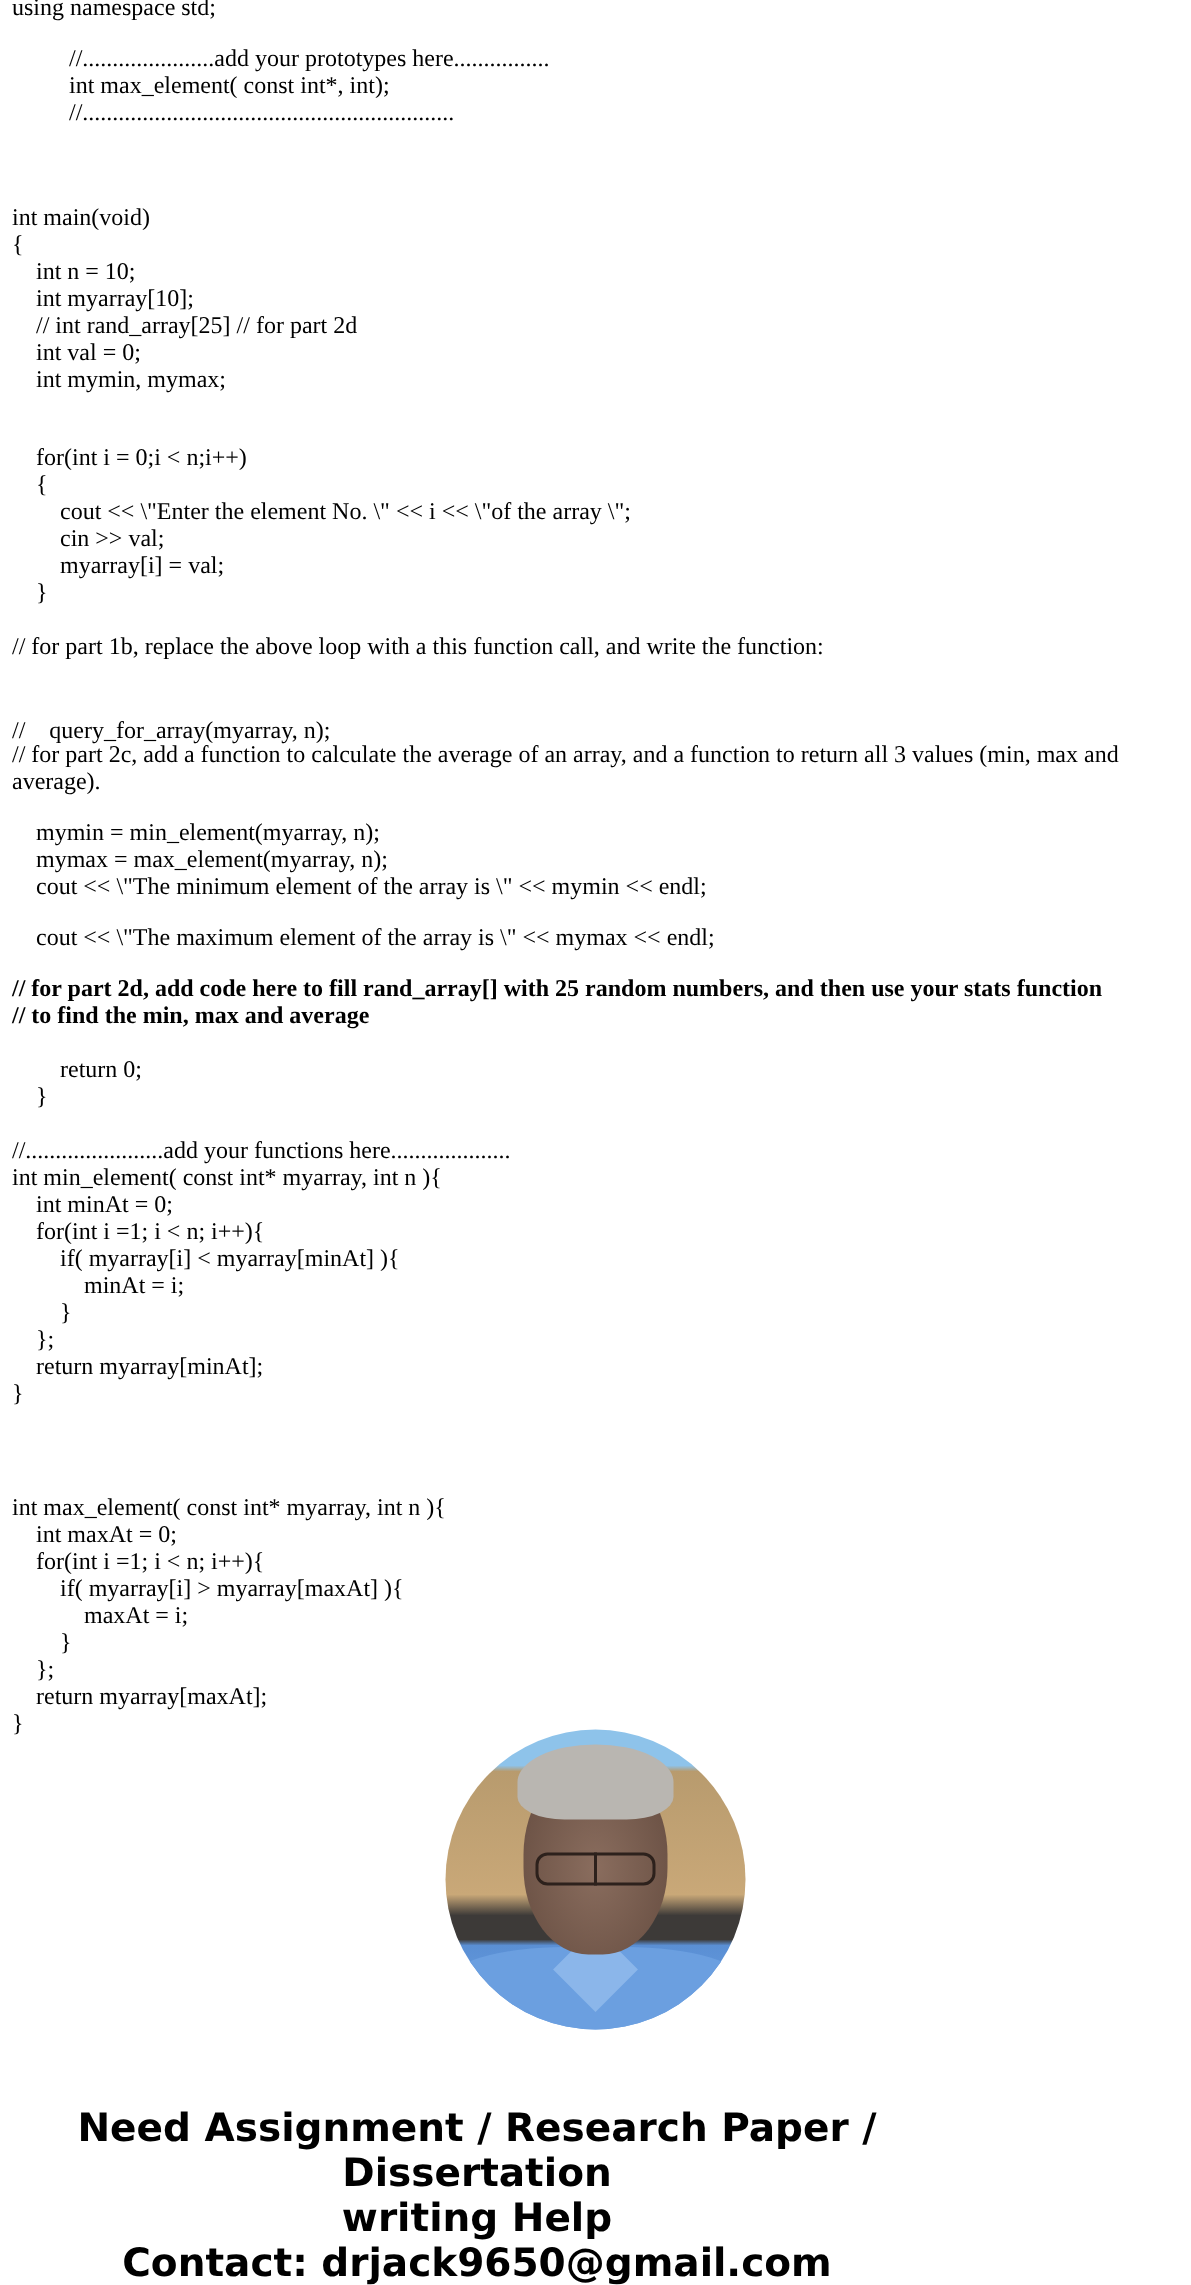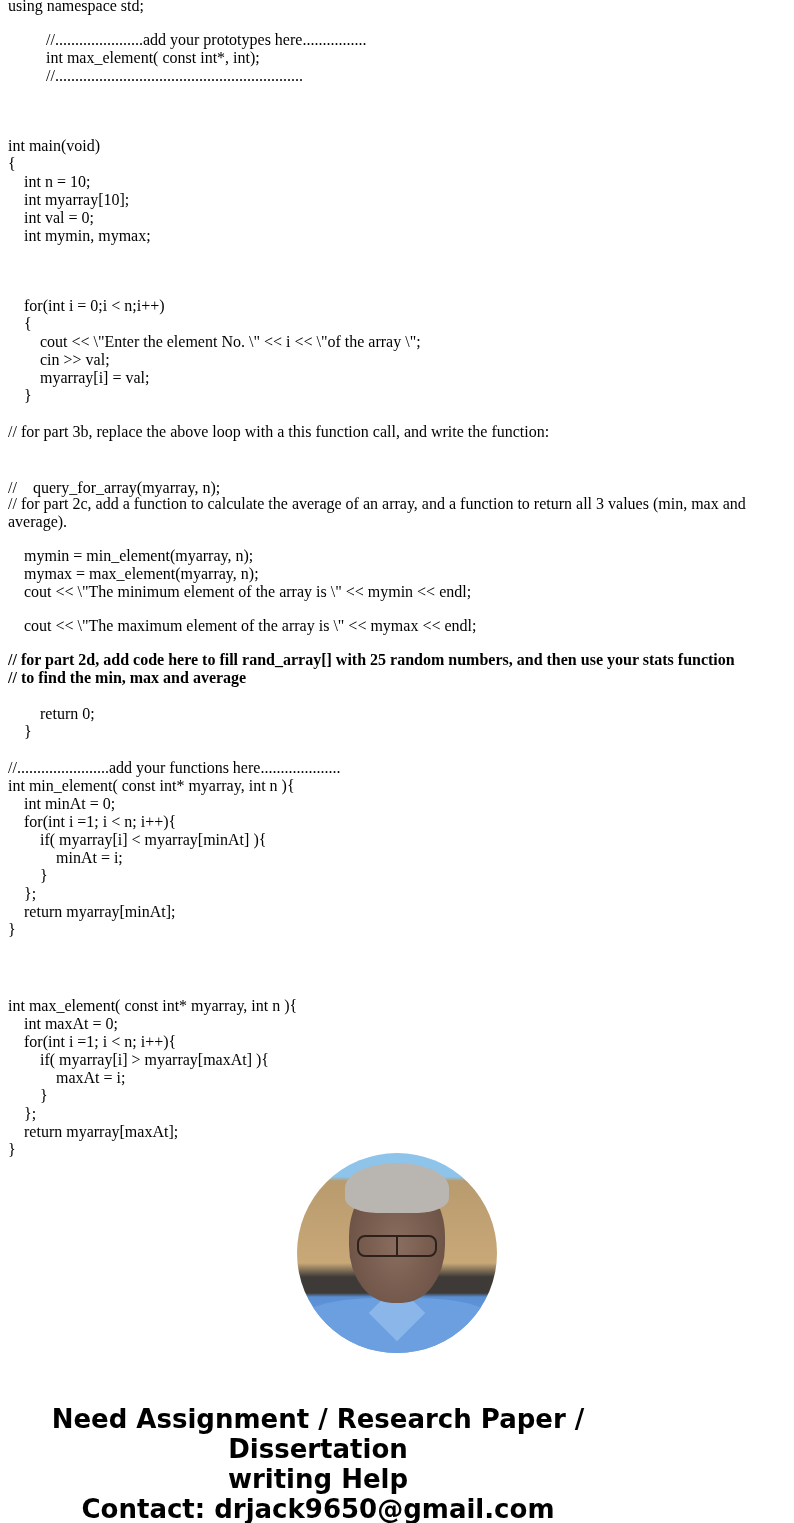--- a/index.html
+++ b/index.html
@@ -56,33 +56,34 @@
     <div class="code" style="top: 31px; margin-left: 38px;">
       <span class="ln">//......................add your prototypes here................</span>
       <span class="ln">int max_element( const int*, int);</span>
       <span class="ln">//..............................................................</span>
     </div>
     <div class="code" style="top: 137px;">
       <span class="ln">int main(void)</span>
       <span class="ln">{</span>
       <span class="ln">    int n = 10;</span>
       <span class="ln">    int myarray[10];</span>
+      <span class="ln">    // int rand_array[25] // for part 2d</span>
       <span class="ln">    int val = 0;</span>
       <span class="ln">    int mymin, mymax;</span>
     </div>
     <div class="code" style="top: 297px;">
       <span class="ln">    for(int i = 0;i &lt; n;i++)</span>
       <span class="ln">    {</span>
       <span class="ln">        cout &lt;&lt; \"Enter the element No. \" &lt;&lt; i &lt;&lt; \"of the array \";</span>
       <span class="ln">        cin &gt;&gt; val;</span>
       <span class="ln">        myarray[i] = val;</span>
       <span class="ln">    }</span>
     </div>
     <div class="code" style="top: 423px;">
-      <span class="ln">// for part 3b, replace the above loop with a this function call, and write the function:</span>
+      <span class="ln">// for part 1b, replace the above loop with a this function call, and write the function:</span>
     </div>
     <div class="code" style="top: 459px; margin-top: 20px;">
       <span class="ln">//    query_for_array(myarray, n);</span>
     </div>
     <div class="code" style="top: 495px;">
       <span class="ln wrap">// for part 2c, add a function to calculate the average of an array, and a function to return all 3 values (min, max and average).</span>
     </div>
     <div class="code" style="top: 547px;">
       <span class="ln">    mymin = min_element(myarray, n);</span>
       <span class="ln">    mymax = max_element(myarray, n);</span>

